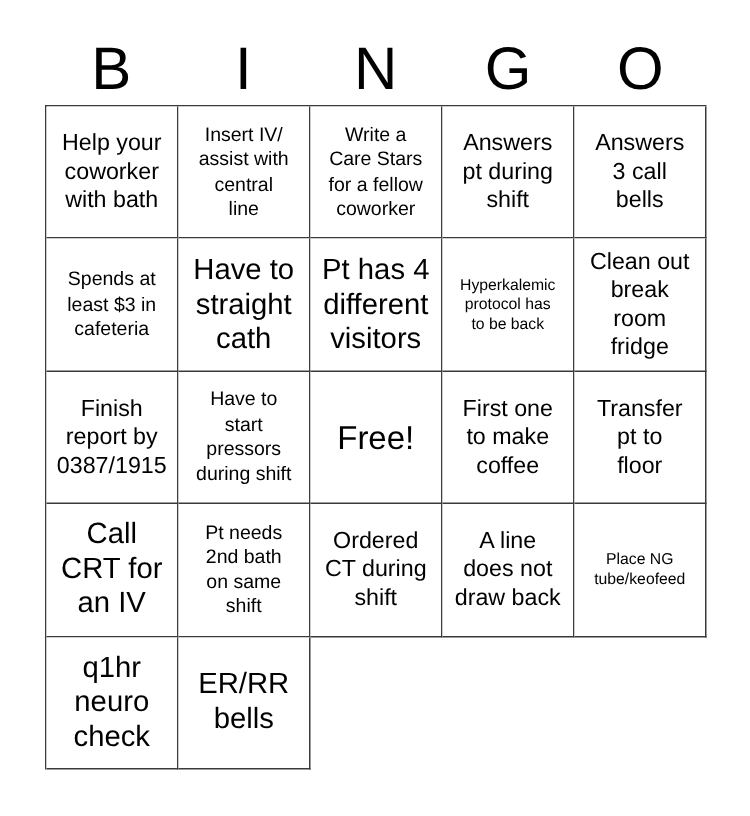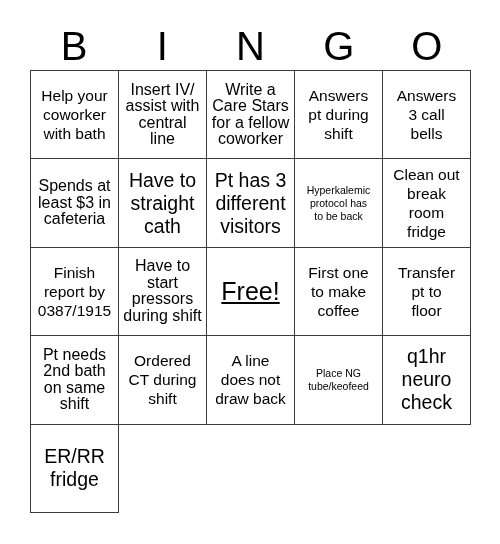--- a/index.html
+++ b/index.html
@@ -76,24 +76,24 @@
     display: block;
     width: 100%;
     text-align: center;
     font-family: "Liberation Sans", sans-serif;
     color: #000000;
     white-space: pre-line;
   }
 
   
   .sz-xs .cell-text { font-size: 10.5px;  line-height: 13px; }
-  .sz-sm .cell-text { font-size: 16px;  line-height: 16.5px; }
+  .sz-sm .cell-text { font-size: 13px;  line-height: 16.5px; }
   .sz-md .cell-text { font-size: 15.5px;  line-height: 19px; }
   .sz-lg .cell-text { font-size: 19.5px;  line-height: 23px; }
-  .sz-xl .cell-text { font-size: 25px;    line-height: 33px; text-decoration: underline; }
+  .sz-xl .cell-text { font-size: 22px;    line-height: 33px; }
 </style>
 </head>
 <body>
 
 <div id="bingo-card">
 
   <div id="header-row">
     <div class="header-letter">B</div>
     <div class="header-letter">I</div>
     <div class="header-letter">N</div>
@@ -133,21 +133,21 @@
         <span class="cell-text">Spends at
 least $3 in
 cafeteria</span>
       </div>
       <div class="bingo-cell sz-lg">
         <span class="cell-text">Have to
 straight
 cath</span>
       </div>
       <div class="bingo-cell sz-lg">
-        <span class="cell-text">Pt has 3
+        <span class="cell-text">Pt has 4
 different
 visitors</span>
       </div>
       <div class="bingo-cell sz-xs">
         <span class="cell-text">Hyperkalemic
 protocol has
 to be back</span>
       </div>
       <div class="bingo-cell sz-md">
         <span class="cell-text">Clean out
@@ -172,20 +172,25 @@
       <div class="bingo-cell sz-md">
         <span class="cell-text">First one
 to make
 coffee</span>
       </div>
       <div class="bingo-cell sz-md">
         <span class="cell-text">Transfer
 pt to
 floor</span>
       </div>
+      <div class="bingo-cell sz-lg">
+        <span class="cell-text">Call
+CRT for
+an IV</span>
+      </div>
       <div class="bingo-cell sz-sm">
         <span class="cell-text">Pt needs
 2nd bath
 on same
 shift</span>
       </div>
       <div class="bingo-cell sz-md">
         <span class="cell-text">Ordered
 CT during
 shift</span>
@@ -199,17 +204,17 @@
         <span class="cell-text">Place NG
 tube/keofeed</span>
       </div>
       <div class="bingo-cell sz-lg">
         <span class="cell-text">q1hr
 neuro
 check</span>
       </div>
       <div class="bingo-cell sz-lg">
         <span class="cell-text">ER/RR
-fridge</span>
+bells</span>
       </div>
     </div>
 
 </div>
 
 </body></html>

